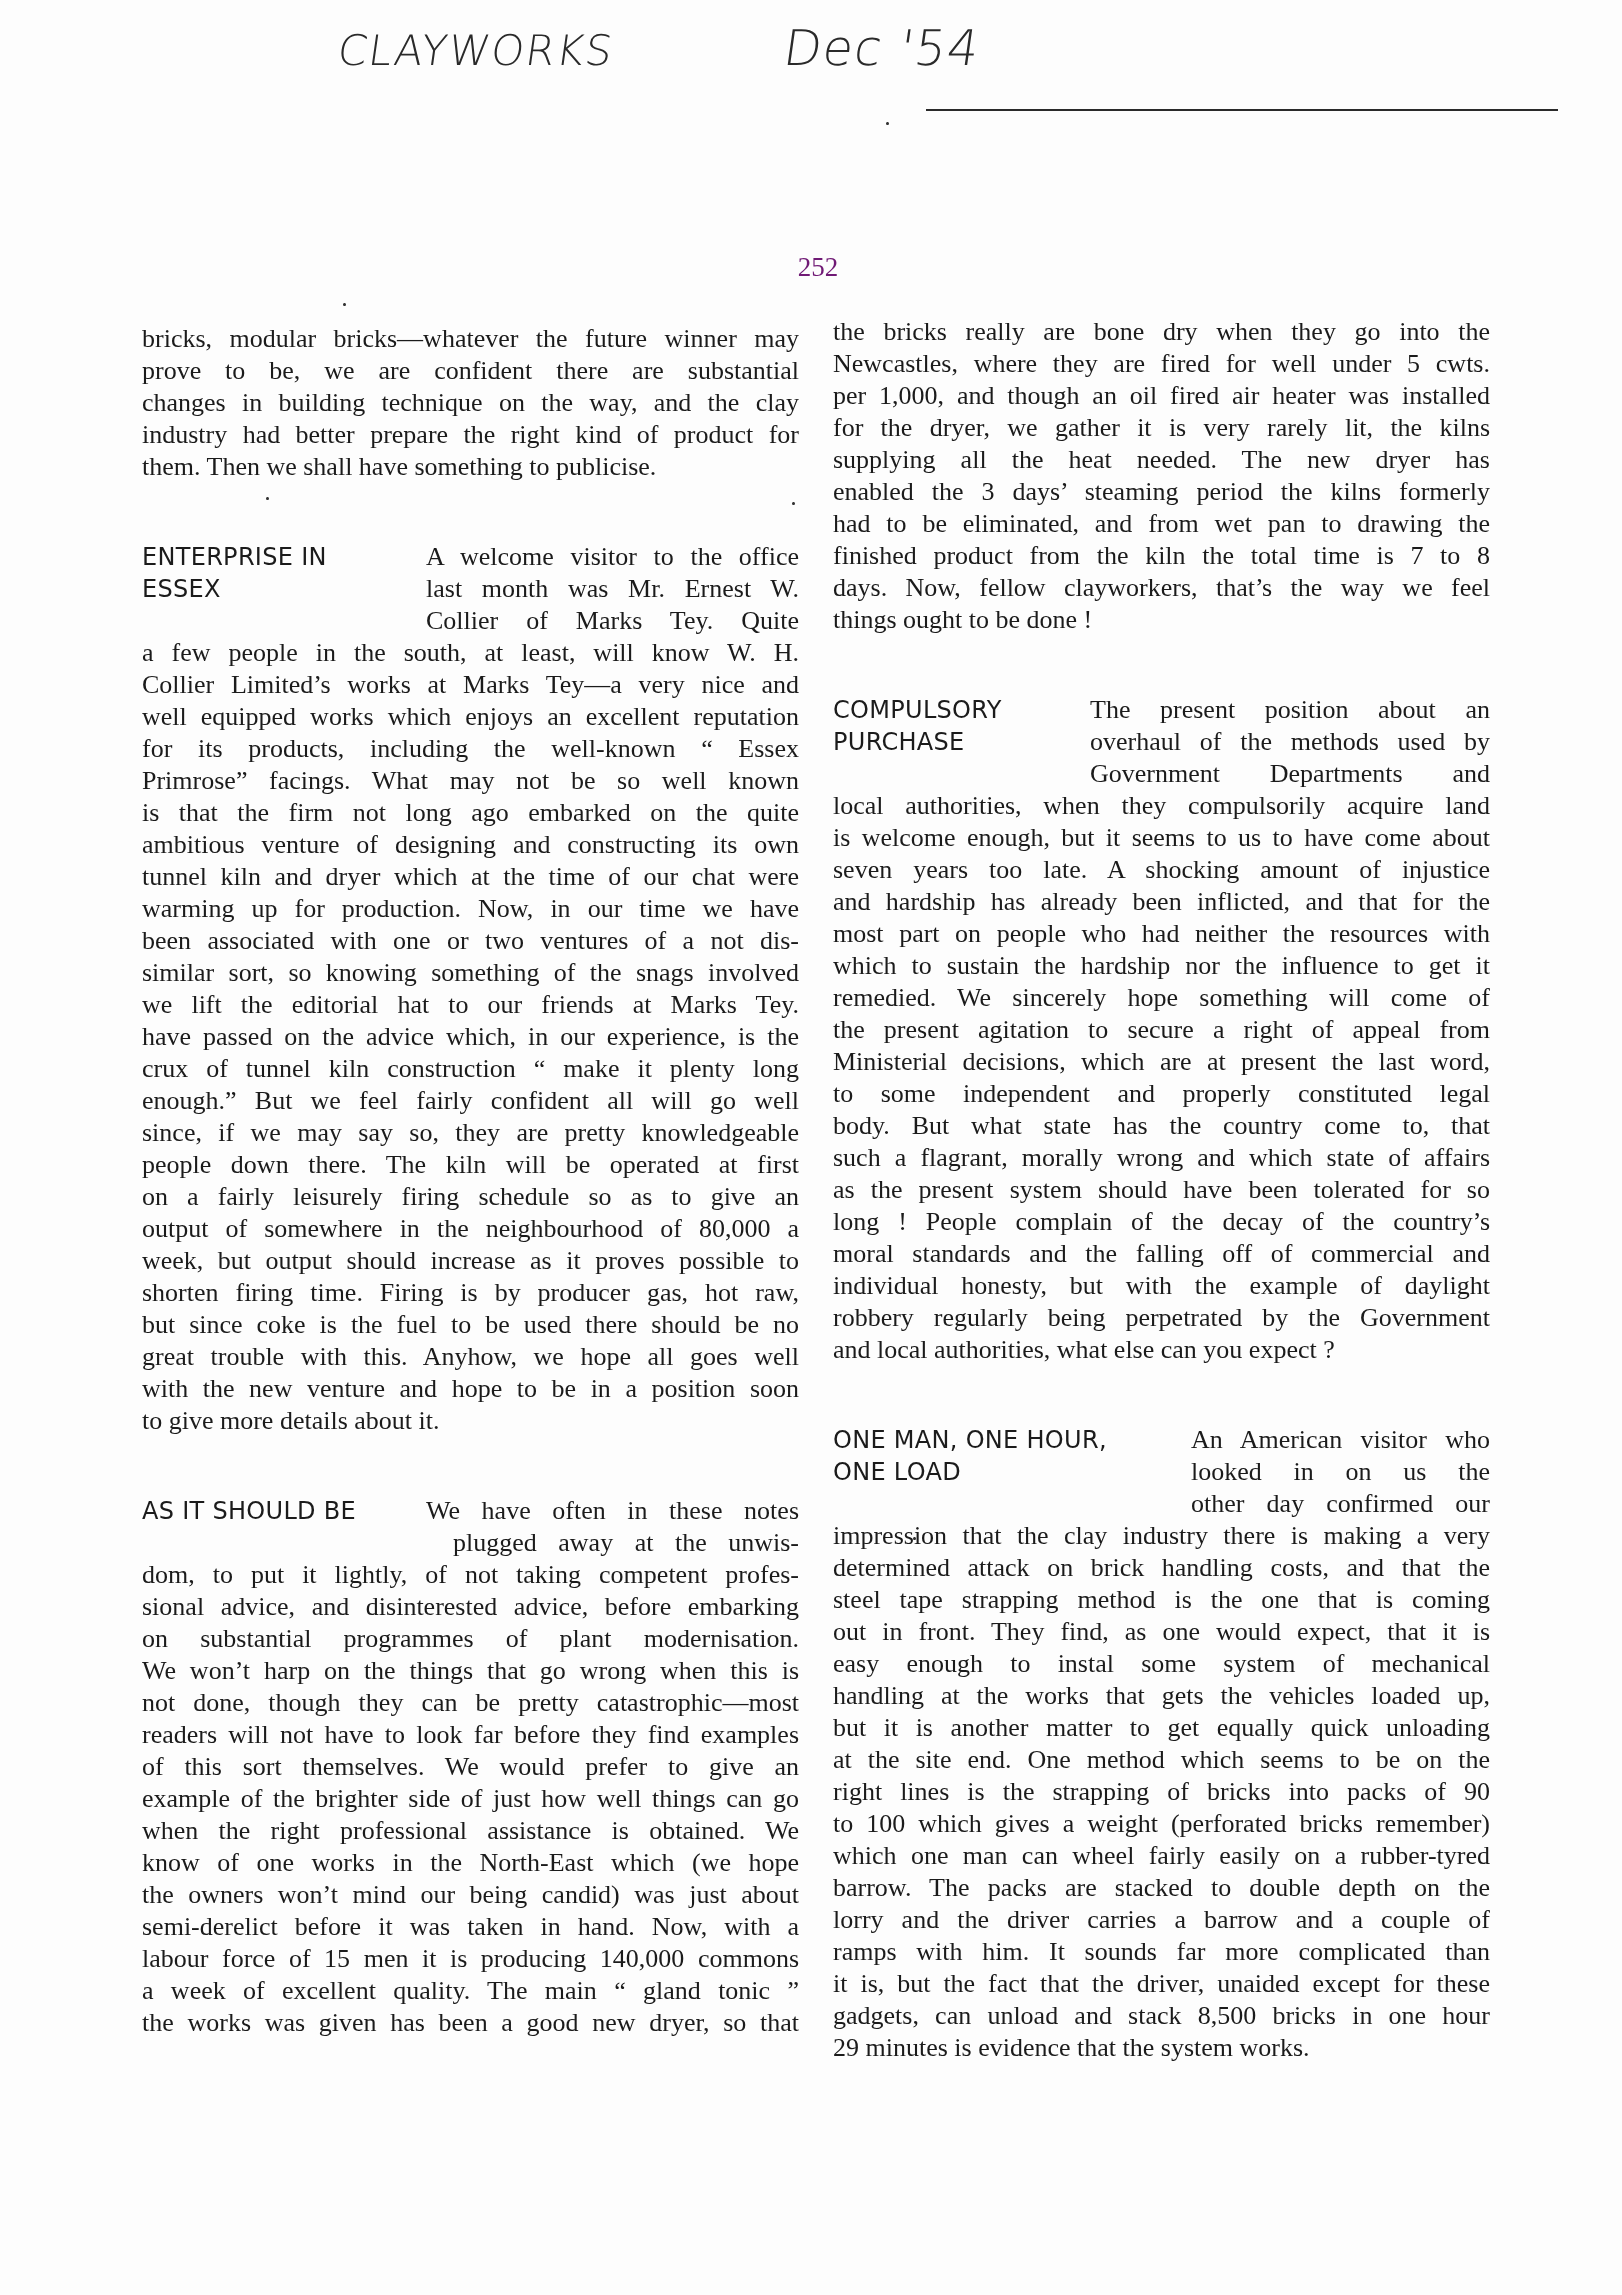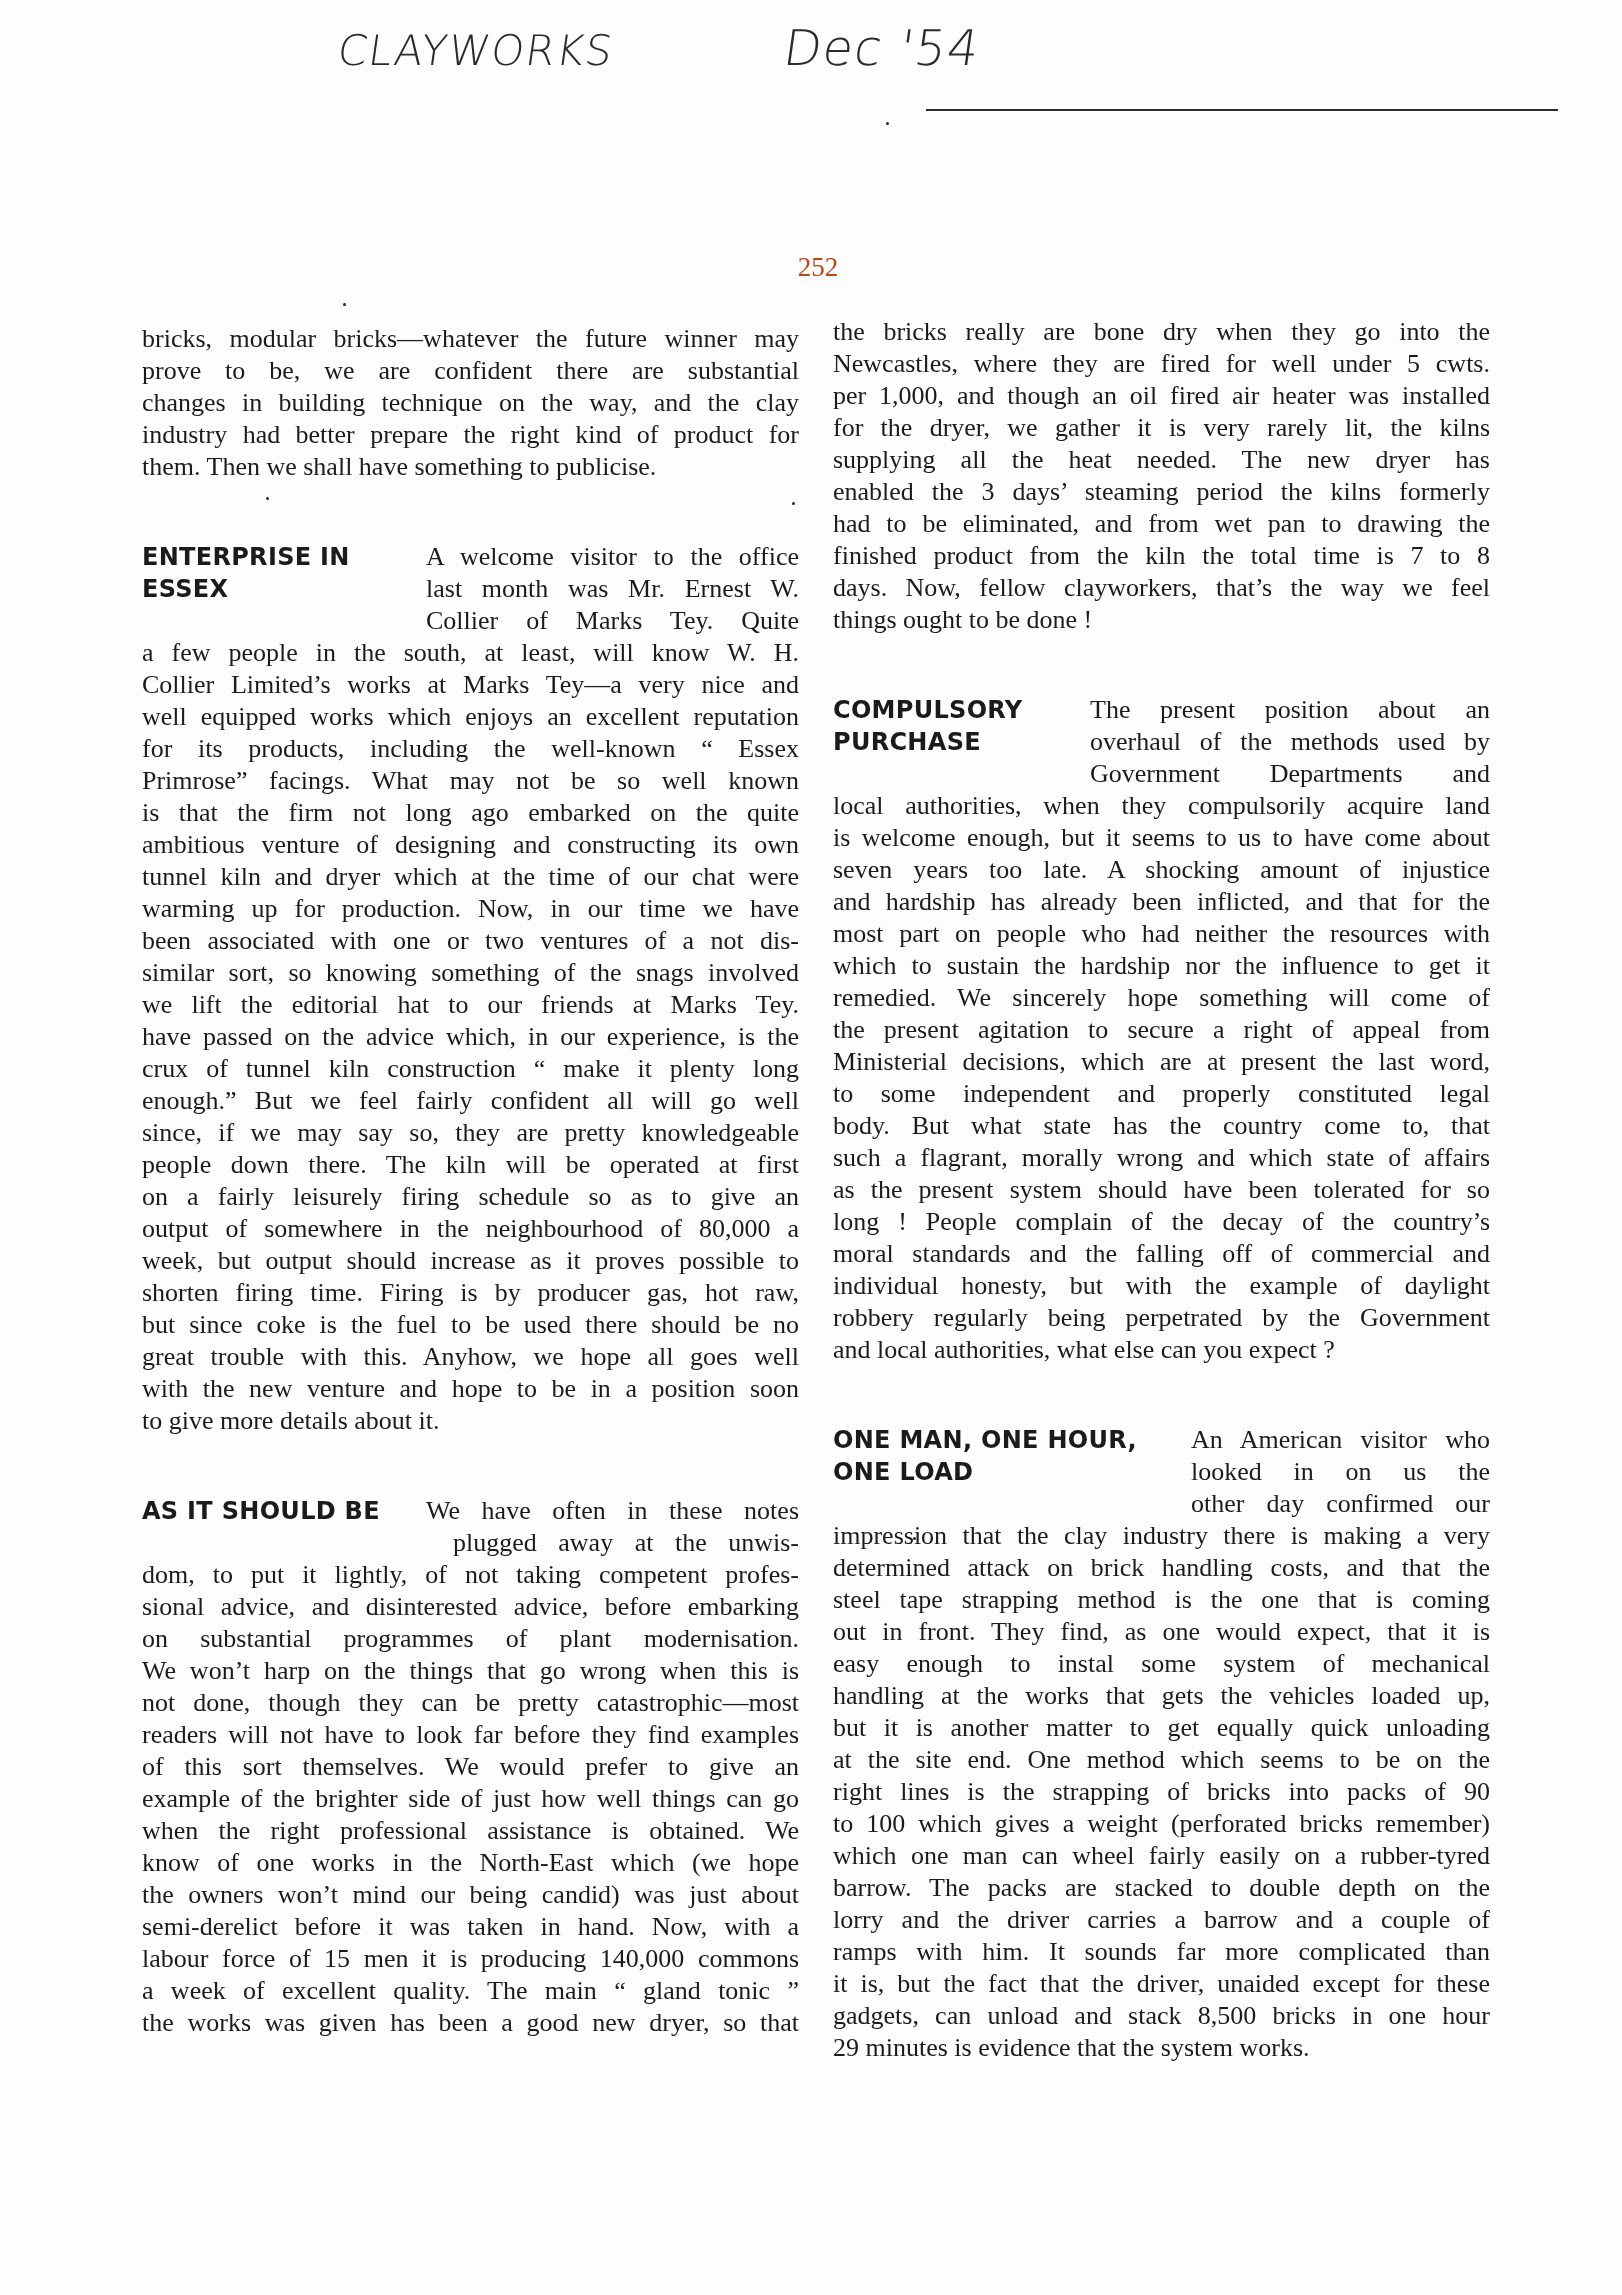--- a/index.html
+++ b/index.html
@@ -2,31 +2,31 @@
 <html style="font-size:10.8px"><head>
 <meta charset="utf-8">
 <style>
   html, body { margin: 0; padding: 0; background: #ffffff; }
   body { width: 1623px; height: 2295px; position: relative; overflow: hidden; font-family: "Liberation Serif", "DejaVu Serif", serif; color: #1b1b1b; }
   .page { position: absolute; inset: 0; background: #fdfdfd; }
   .handwriting { position: absolute; font-family: "DejaVu Sans", sans-serif; font-size: 42px; color: #2a2a2a; font-weight: 300; letter-spacing: 1.4px; transform: skewX(-8deg); }
   #hw-journal { left: 338px; top: 26px; }
   #hw-date { left: 784px; top: 20px; font-size: 49px; }
   .rule { position: absolute; left: 926px; top: 109px; width: 632px; height: 2px; background: #2a2a2a; }
-  .page-number { position: absolute; left: 791px; top: 252px; width: 54px; text-align: center; font-size: 27px; color: #c2410c; }
+  .page-number { position: absolute; left: 791px; top: 252px; width: 54px; text-align: center; font-size: 27px; color: #701a75; }
 
   .column { position: absolute; width: 657px; }
   #col-left { left: 142px; top: 323px; }
   #col-right { left: 833px; top: 316px; }
 
   .section { position: relative; }
   .para-line { display: block; height: 32px; line-height: 32px; font-size: 26px; text-align: justify; text-align-last: justify; white-space: nowrap; overflow: visible; }
   .para-line.last { text-align-last: left; }
 
-  .side-head { position: absolute; left: 0; top: 0; font-family: "DejaVu Sans", sans-serif; font-weight: bold; font-size: 24px; line-height: 32px; letter-spacing: 0.3px; color: #1b1b1b; }
+  .side-head { position: absolute; left: 0; top: 0; font-family: "DejaVu Sans", sans-serif; font-weight: normal; font-size: 24px; line-height: 32px; letter-spacing: 0.3px; color: #1b1b1b; }
   .side-head span { display: block; }
   .indented { margin-left: 284px; }
   #sec-compulsory .indented { margin-left: 257px; }
   #sec-onehour .indented { margin-left: 358px; }
   #sec-asitshould .indented { margin-left: 311px; }
   #sec-asitshould .indented.first { margin-left: 284px; }
 
   .gap { height: 31px; }
   .speck { position: absolute; width: 2.7px; height: 3.4px; background: #333; border-radius: 50%; }
 </style>

